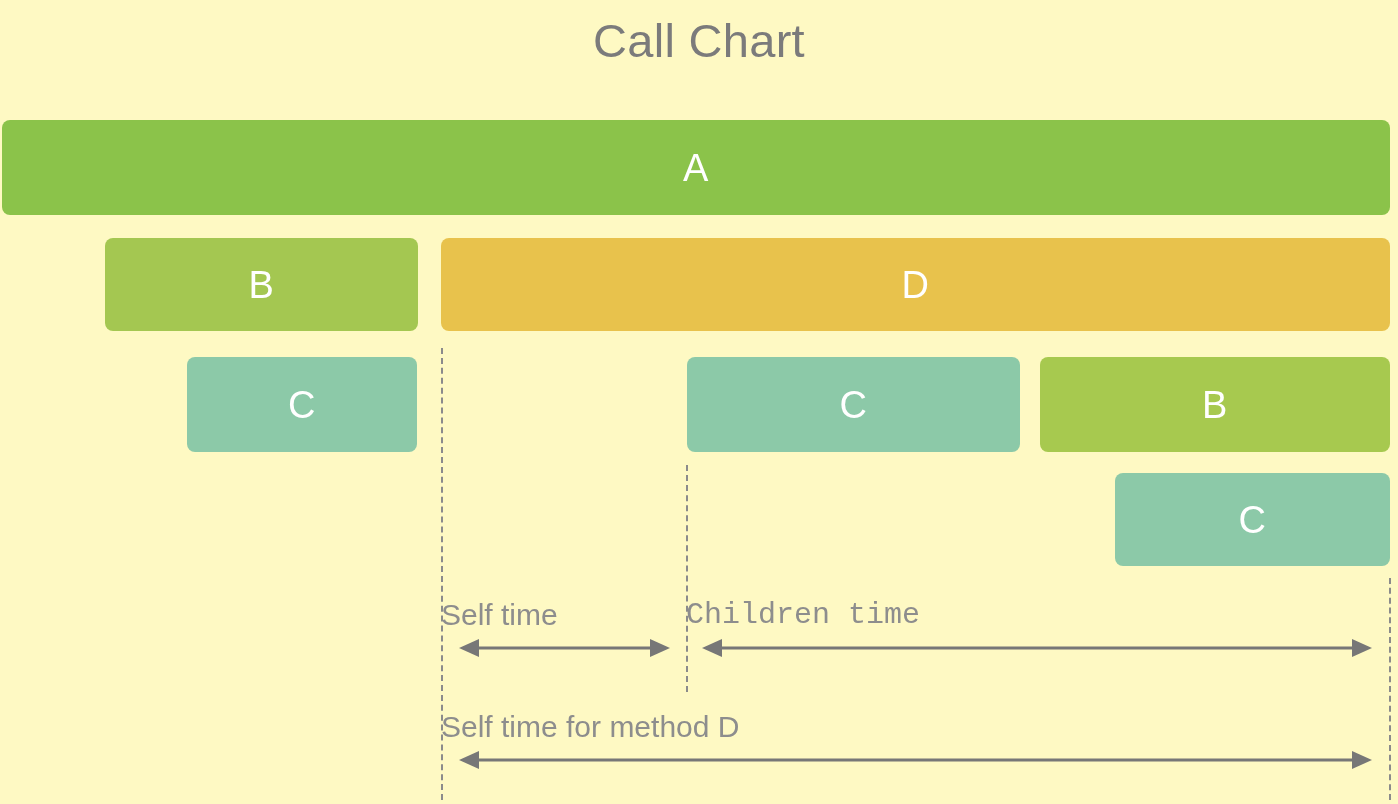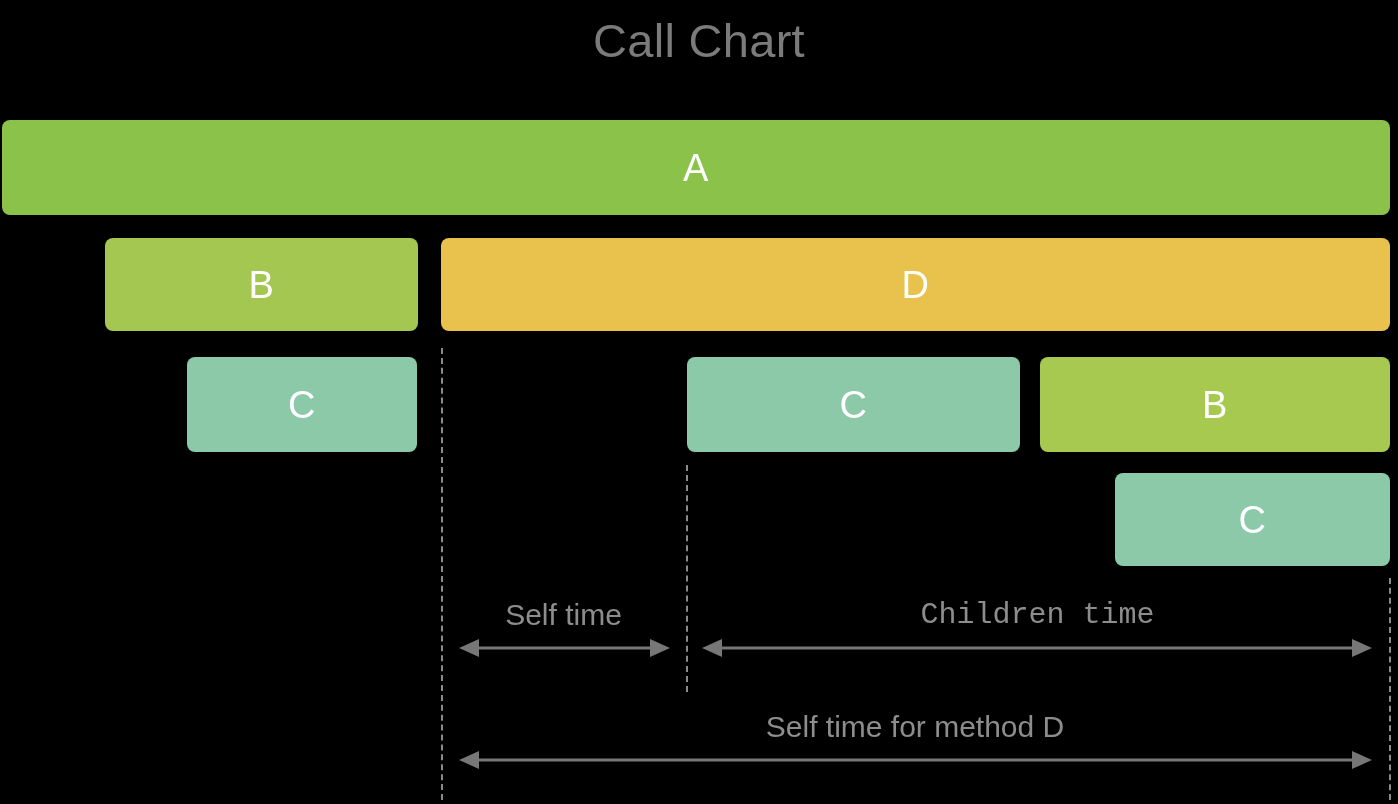--- a/index.html
+++ b/index.html
@@ -8,21 +8,21 @@
     background: #ffffff;
   }
   body {
     font-family: "Liberation Sans", sans-serif;
     -webkit-font-smoothing: antialiased;
   }
   #stage {
     position: relative;
     width: 1398px;
     height: 804px;
-    background: #000000;
+    background: #fef9c3;
     overflow: hidden;
   }
 
   
   .chart-title {
     position: absolute;
     left: 0;
     top: 10px;
     width: 1398px;
     text-align: center;
@@ -54,21 +54,21 @@
   
   .guide {
     position: absolute;
     width: 0;
     border-left: 2px dashed #8b8b8b;
   }
 
   
   .measure-label {
     position: absolute;
-    text-align: center;
+    text-align: left;
     font-size: 30px;
     font-weight: 400;
     color: #8d8d8d;
     line-height: 38px;
     white-space: nowrap;
     user-select: none;
   }
   .measure-arrow {
     position: absolute;
     height: 24px;

